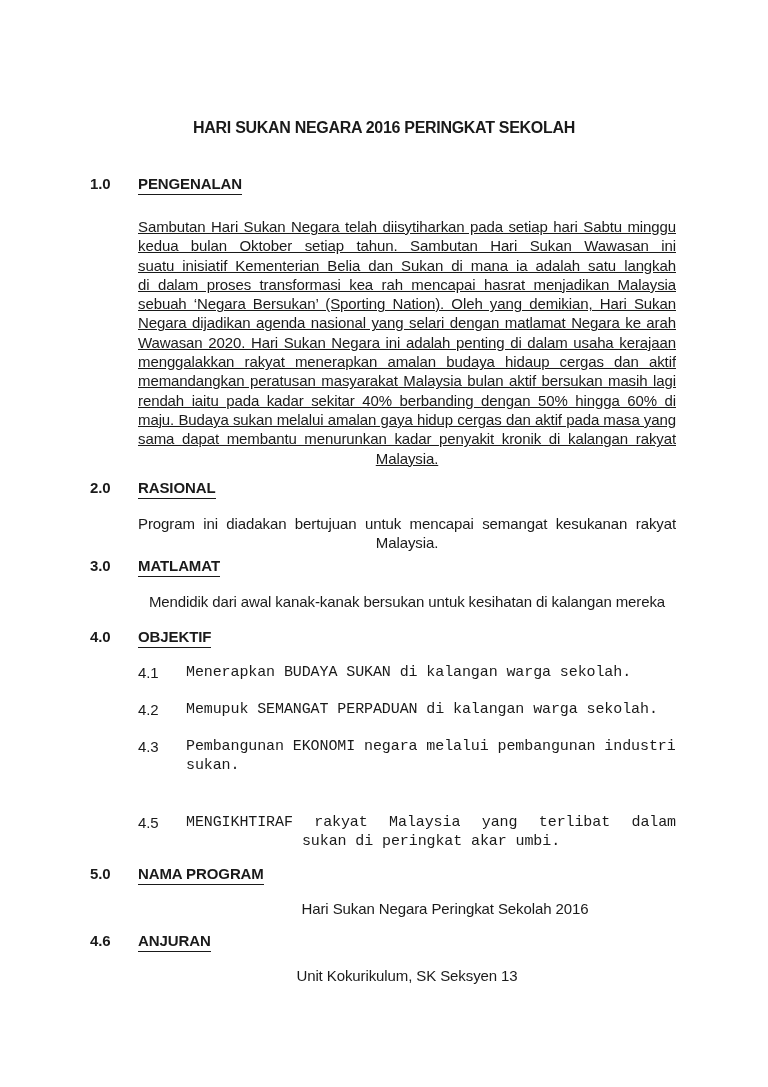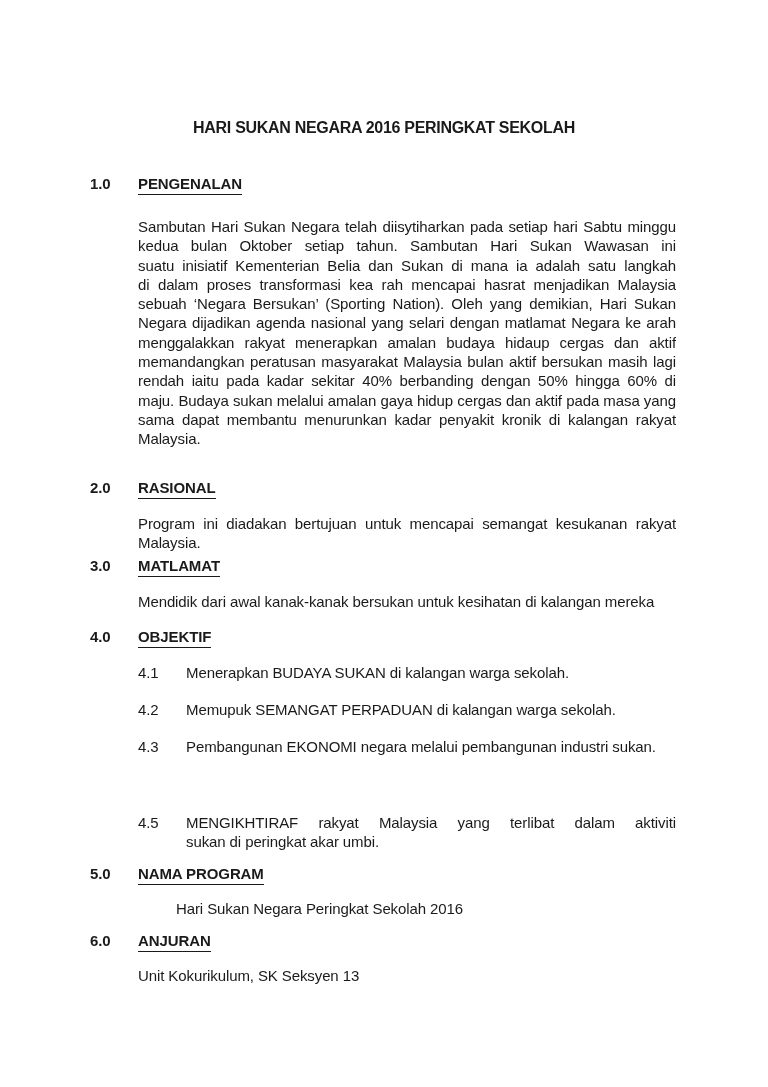--- a/index.html
+++ b/index.html
@@ -50,53 +50,54 @@
   .body-block {
     position: absolute;
     left: 138px;
     width: 538px;
     font-size: 15px;
     line-height: 19.3px;
     letter-spacing: -0.1px;
   }
   .pline { height: 19.3px; overflow: hidden; }
   .jline { text-align: justify; text-align-last: justify; }
-  .lline { text-align: left; }
+  .lline { text-align: center; }
 
   .sub-item {
     position: absolute;
     left: 138px;
     display: flex;
     align-items: flex-start;
     font-size: 15px;
     line-height: 19.3px;
     letter-spacing: -0.1px;
   }
   .sub-num { width: 48px; flex: 0 0 48px; }
-  .sub-text { width: 490px; }
+  .sub-text { width: 490px; font-family: Liberation Mono, monospace; }
   .sub-text .jline { text-align: justify; text-align-last: justify; }
 </style>
 </head>
 <body>
 
 <div class="page">
 
   <div class="doc-title title-2">HARI SUKAN NEGARA 2016 PERINGKAT SEKOLAH</div>
 
   <div class="sec-head" style="top:174px;">
     <span class="sec-num">1.0</span>
     <span class="sec-title">PENGENALAN</span>
   </div>
-  <div class="body-block" style="top:217px;">
+  <div class="body-block" style="top:217px;text-decoration:underline;">
     <div class="pline jline">Sambutan Hari Sukan Negara telah diisytiharkan pada setiap hari Sabtu minggu</div>
     <div class="pline jline">kedua bulan Oktober setiap tahun.  Sambutan Hari Sukan Wawasan ini merupakan</div>
     <div class="pline jline">suatu inisiatif Kementerian Belia dan Sukan di mana ia adalah satu langkah proaktif</div>
     <div class="pline jline">di dalam proses transformasi kea rah mencapai hasrat menjadikan Malaysia sebagai</div>
     <div class="pline jline">sebuah ‘Negara Bersukan’ (Sporting Nation).  Oleh yang demikian, Hari Sukan</div>
     <div class="pline jline">Negara dijadikan agenda nasional yang selari dengan matlamat Negara ke arah</div>
+    <div class="pline jline">Wawasan 2020.  Hari Sukan Negara ini adalah penting di dalam usaha kerajaan</div>
     <div class="pline jline">menggalakkan rakyat menerapkan amalan budaya hidaup cergas dan aktif</div>
     <div class="pline jline">memandangkan peratusan masyarakat Malaysia bulan aktif bersukan masih lagi</div>
     <div class="pline jline">rendah iaitu pada kadar sekitar 40% berbanding dengan 50% hingga 60% di negara</div>
     <div class="pline jline">maju.  Budaya sukan melalui amalan gaya hidup cergas dan aktif pada masa yang</div>
     <div class="pline jline">sama dapat membantu menurunkan kadar penyakit kronik di kalangan rakyat</div>
     <div class="pline lline">Malaysia.</div>
   </div>
 
   <div class="sec-head" style="top:478px;">
     <span class="sec-num">2.0</span>
@@ -142,20 +143,20 @@
 
   <div class="sec-head" style="top:864px;">
     <span class="sec-num">5.0</span>
     <span class="sec-title">NAMA PROGRAM</span>
   </div>
   <div class="body-block" style="top:899px;margin-left:38px;">
     <div class="pline lline">Hari Sukan Negara Peringkat Sekolah 2016</div>
   </div>
 
   <div class="sec-head" style="top:931px;">
-    <span class="sec-num">6.0</span>
+    <span class="sec-num">4.6</span>
     <span class="sec-title">ANJURAN</span>
   </div>
   <div class="body-block" style="top:966px;">
     <div class="pline lline">Unit Kokurikulum, SK Seksyen 13</div>
   </div>
 
 </div>
 
 </body></html>

